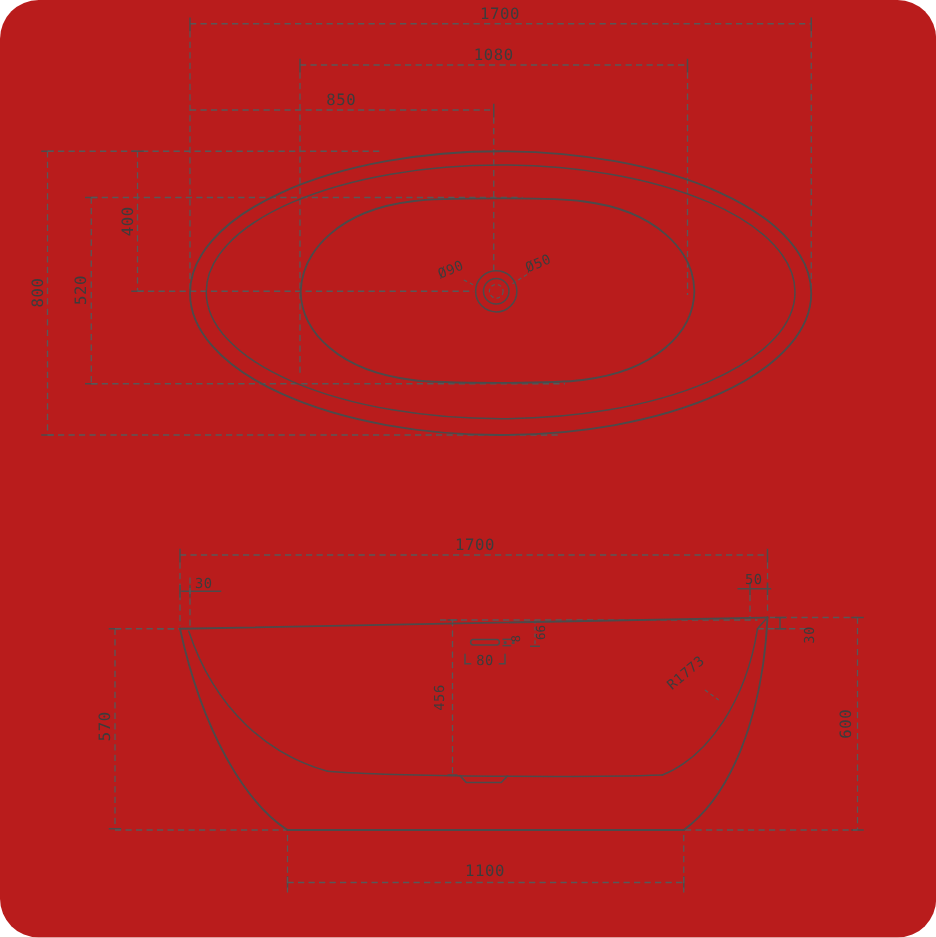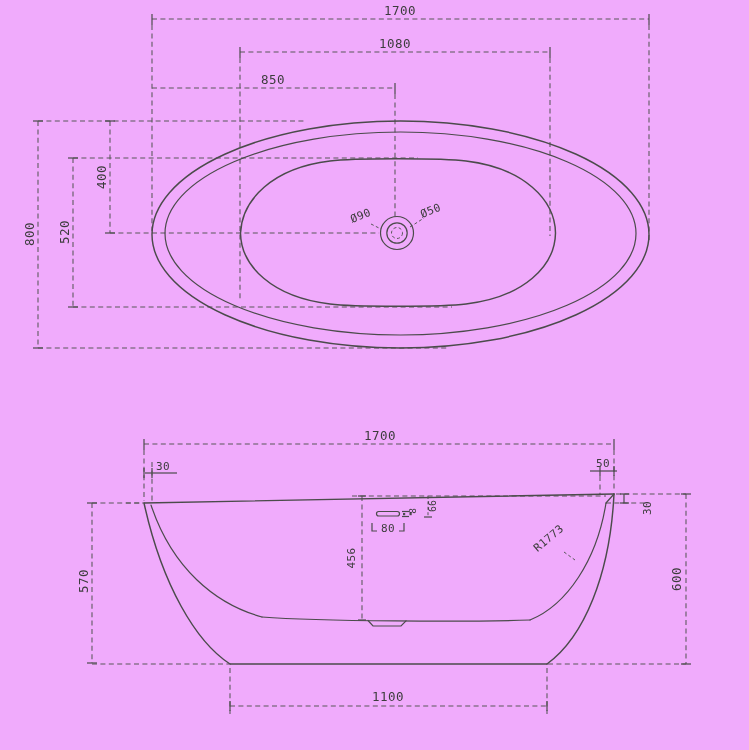--- a/index.html
+++ b/index.html
@@ -1,17 +1,17 @@
 <!DOCTYPE html>
 <html><head>
 <meta charset="utf-8">
 <style>
   html,body{margin:0;padding:0;background:#ffffff;}
-  .canvas{position:relative;width:749px;height:750px;background:#f0abfc;overflow:hidden;
-          font-family:"DejaVu Sans Mono", monospace;}
+  .canvas{position:relative;width:749px;height:750px;background:#b91c1c;overflow:hidden;
+          font-family:"DejaVu Sans Mono", monospace;border-radius:31px;}
   svg{display:block;}
   .solid{stroke:#4b4b4b;fill:none;stroke-width:1.45;stroke-linecap:round;}
   .solid2{stroke:#4b4b4b;fill:none;stroke-width:1.2;stroke-linecap:round;}
   .dash{stroke:#585858;fill:none;stroke-width:1.05;stroke-dasharray:5 3.4;stroke-linecap:butt;}
   .dash2{stroke:#585858;fill:none;stroke-width:1;stroke-dasharray:3 2.4;}
   .tick{stroke:#4b4b4b;fill:none;stroke-width:1.2;}
   text{fill:#3c3c3c;font-family:"DejaVu Sans Mono", monospace;}
   .t12{font-size:12.5px;letter-spacing:0.5px;}
   .t11{font-size:11px;letter-spacing:0.4px;}
   .t10{font-size:10px;}

